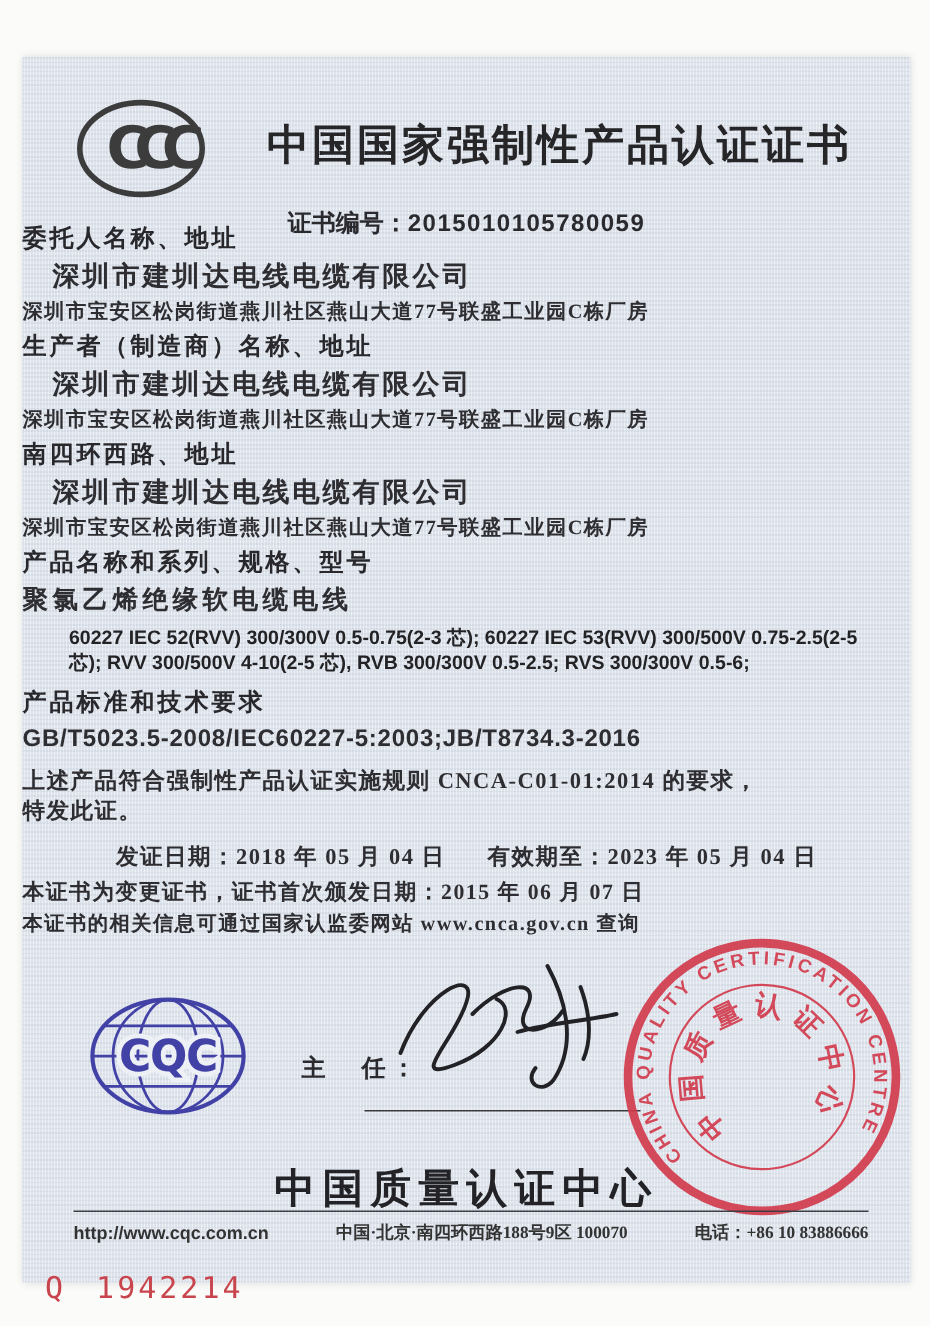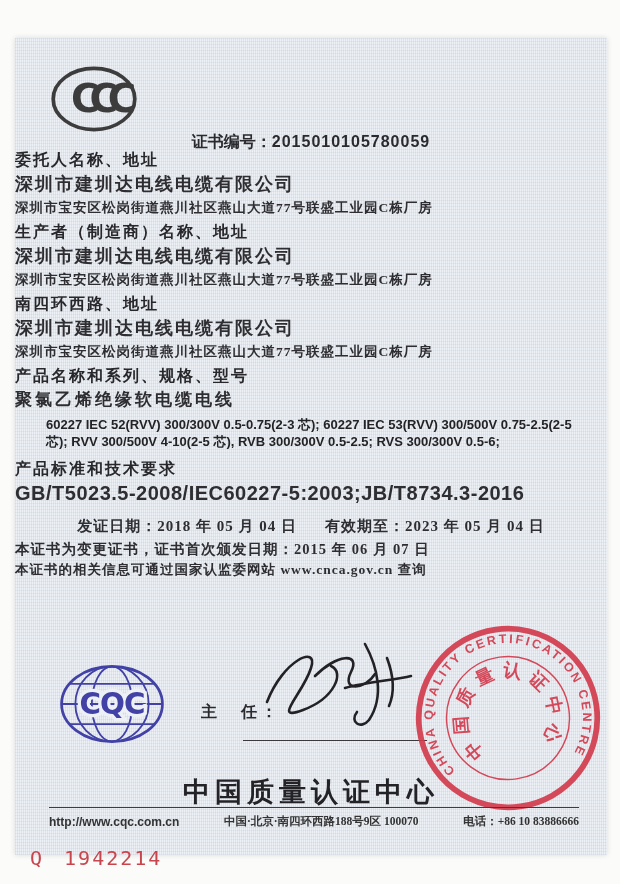--- a/index.html
+++ b/index.html
@@ -19,37 +19,37 @@
   }
 
   .ccc-logo { position:absolute; left:28px; top:22px; width:102px; height:78px; }
 
   .cert-title {
     position:absolute; left:140px; top:40px; width:436px;
     text-align:center; font-size:28px; font-weight:bold; letter-spacing:2px; color:#262628;
   }
 
   .cert-no-row {
-    position:absolute; left:0; top:94px; width:100%;
+    position:absolute; left:0; top:101px; width:100%;
     text-align:center; font-size:16px; font-weight:bold; color:#2a2a2e;
   }
   .cert-no-row .num { font-family:"Liberation Sans", sans-serif; letter-spacing:1px; }
 
   .content { position:absolute; left:0; top:110px; width:100%; }
   .sec-heading { font-size:16px; font-weight:bold; line-height:24px; letter-spacing:2px; color:#28282c; }
-  .company    { font-size:18px; font-weight:bold; line-height:24px; letter-spacing:2px; }
+  .company    { font-size:18px; font-weight:bold; line-height:24px; letter-spacing:2px;margin-left:20px; }
   .addr       { font-size:13.5px; font-weight:600; line-height:24px; letter-spacing:1px; }
   .prod-name  { font-size:17px; font-weight:bold; line-height:24px; letter-spacing:3px; }
   .specs {
     width:530px; margin:4px auto 0; font-family:"Liberation Sans", sans-serif;
     font-size:13px; font-weight:bold; line-height:17px; color:#232326;
   }
   .std-heading { margin-top:7px; }
   .std-code {
-    font-family:"Liberation Sans", sans-serif; font-size:20px; font-weight:bold;
+    font-family:"Liberation Sans", sans-serif; font-size:16px; font-weight:bold;
     line-height:24px; letter-spacing:0.5px;
   }
   .compliance {
     margin-top:6px; font-size:15px; font-weight:bold; line-height:20px;
     letter-spacing:1px; white-space:pre-line;
   }
   .dates-row {
     margin-top:9px; display:flex; justify-content:center; gap:28px;
     font-size:15px; font-weight:bold; line-height:24px; letter-spacing:1px;
   }
@@ -94,20 +94,21 @@
 <body>
 
 <div class="page">
   <div class="paper">
 
     <svg class="ccc-logo" viewBox="0 0 110 84">
       <ellipse cx="55" cy="42" rx="44" ry="33" fill="none" stroke="#3c3c3c" stroke-width="4"></ellipse>
       <text x="60" y="56" text-anchor="middle" font-size="42" font-weight="bold" font-family="DejaVu Sans, sans-serif" style="letter-spacing:-11px" fill="#3c3c3c">CCC</text>
     </svg>
 
+    <div class="cert-title">中国国家强制性产品认证证书</div>
 
     <div class="cert-no-row">
       <span>证书编号：</span><span class="num">2015010105780059</span>
     </div>
 
     <div class="content">
       <div class="sec-heading">委托人名称、地址</div>
       <div class="company">深圳市建圳达电线电缆有限公司</div>
       <div class="addr">深圳市宝安区松岗街道燕川社区燕山大道77号联盛工业园C栋厂房</div>
 
@@ -119,20 +120,22 @@
       <div class="company">深圳市建圳达电线电缆有限公司</div>
       <div class="addr">深圳市宝安区松岗街道燕川社区燕山大道77号联盛工业园C栋厂房</div>
 
       <div class="sec-heading">产品名称和系列、规格、型号</div>
       <div class="prod-name">聚氯乙烯绝缘软电缆电线</div>
       <div class="specs">60227 IEC 52(RVV) 300/300V 0.5-0.75(2-3 芯); 60227 IEC 53(RVV) 300/500V 0.75-2.5(2-5 芯); RVV 300/500V 4-10(2-5 芯), RVB 300/300V 0.5-2.5; RVS 300/300V 0.5-6;</div>
 
       <div class="sec-heading std-heading">产品标准和技术要求</div>
       <div class="std-code">GB/T5023.5-2008/IEC60227-5:2003;JB/T8734.3-2016</div>
 
+      <div class="compliance">上述产品符合强制性产品认证实施规则 CNCA-C01-01:2014 的要求，
+特发此证。</div>
 
       <div class="dates-row">
         <span><span>发证日期：</span><span>2018 年 05 月 04 日</span></span>
         <span><span>有效期至：</span><span>2023 年 05 月 04 日</span></span>
       </div>
 
       <div class="change-note">本证书为变更证书，证书首次颁发日期：2015 年 06 月 07 日</div>
       <div class="info-note">本证书的相关信息可通过国家认监委网站 www.cnca.gov.cn 查询</div>
     </div>
 

